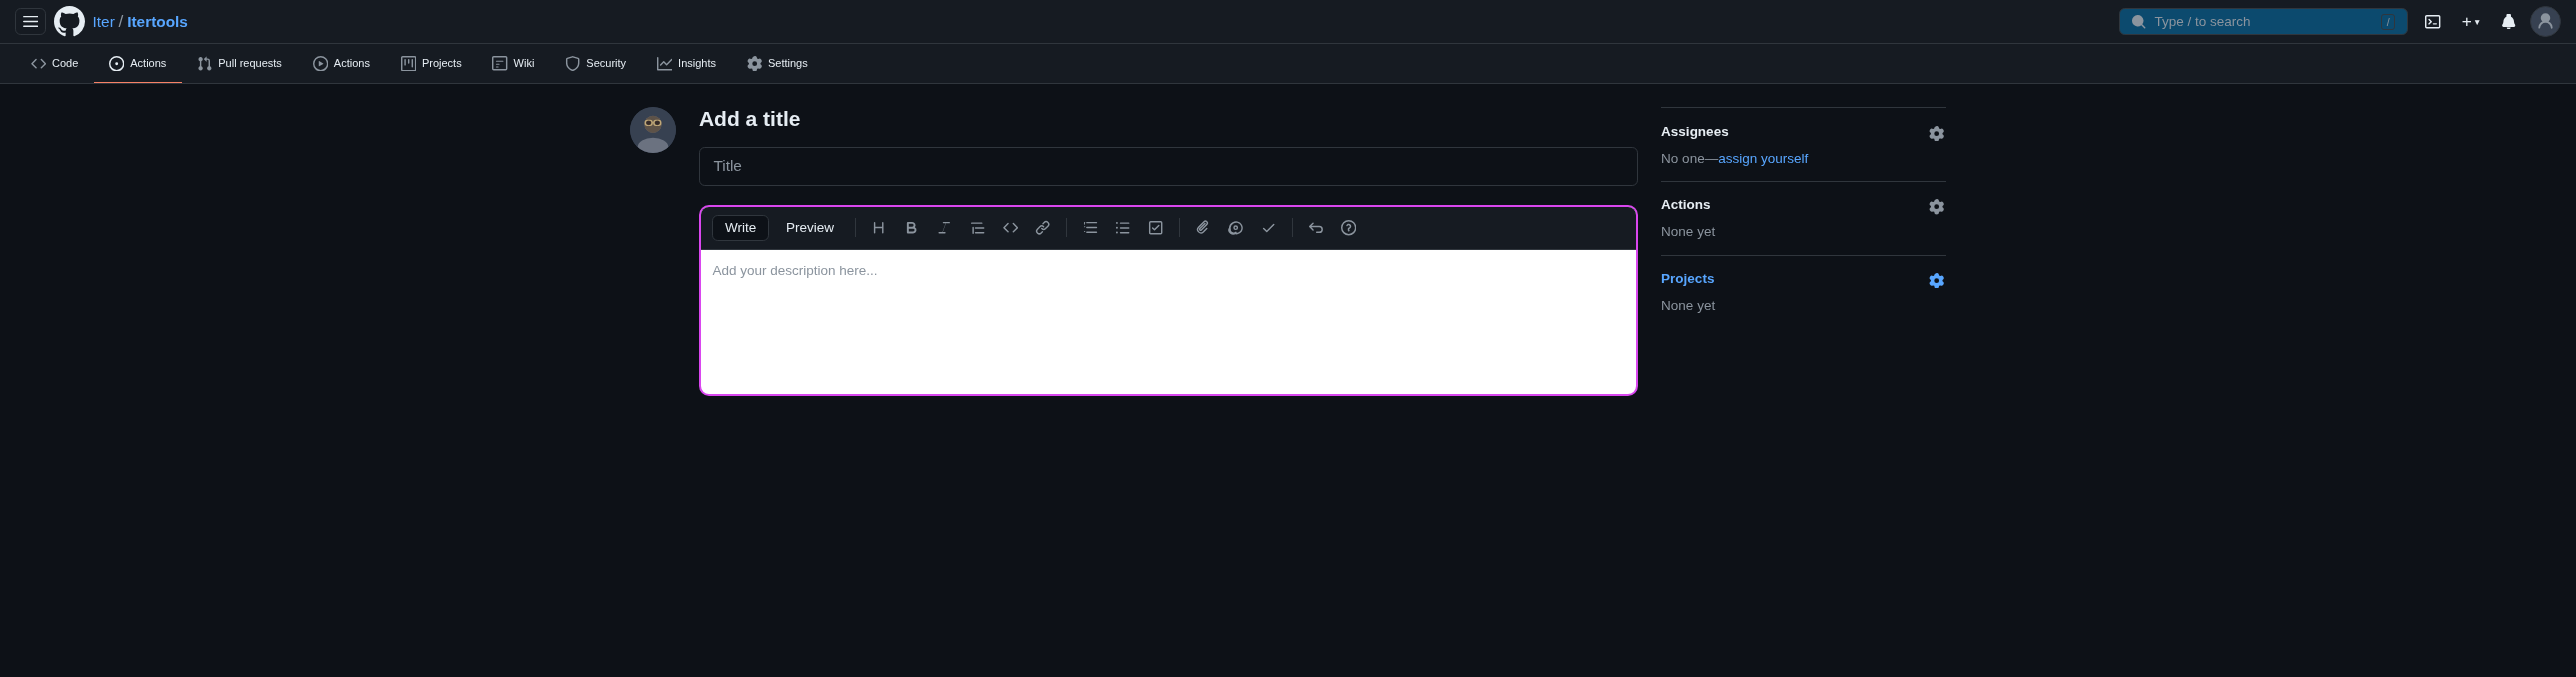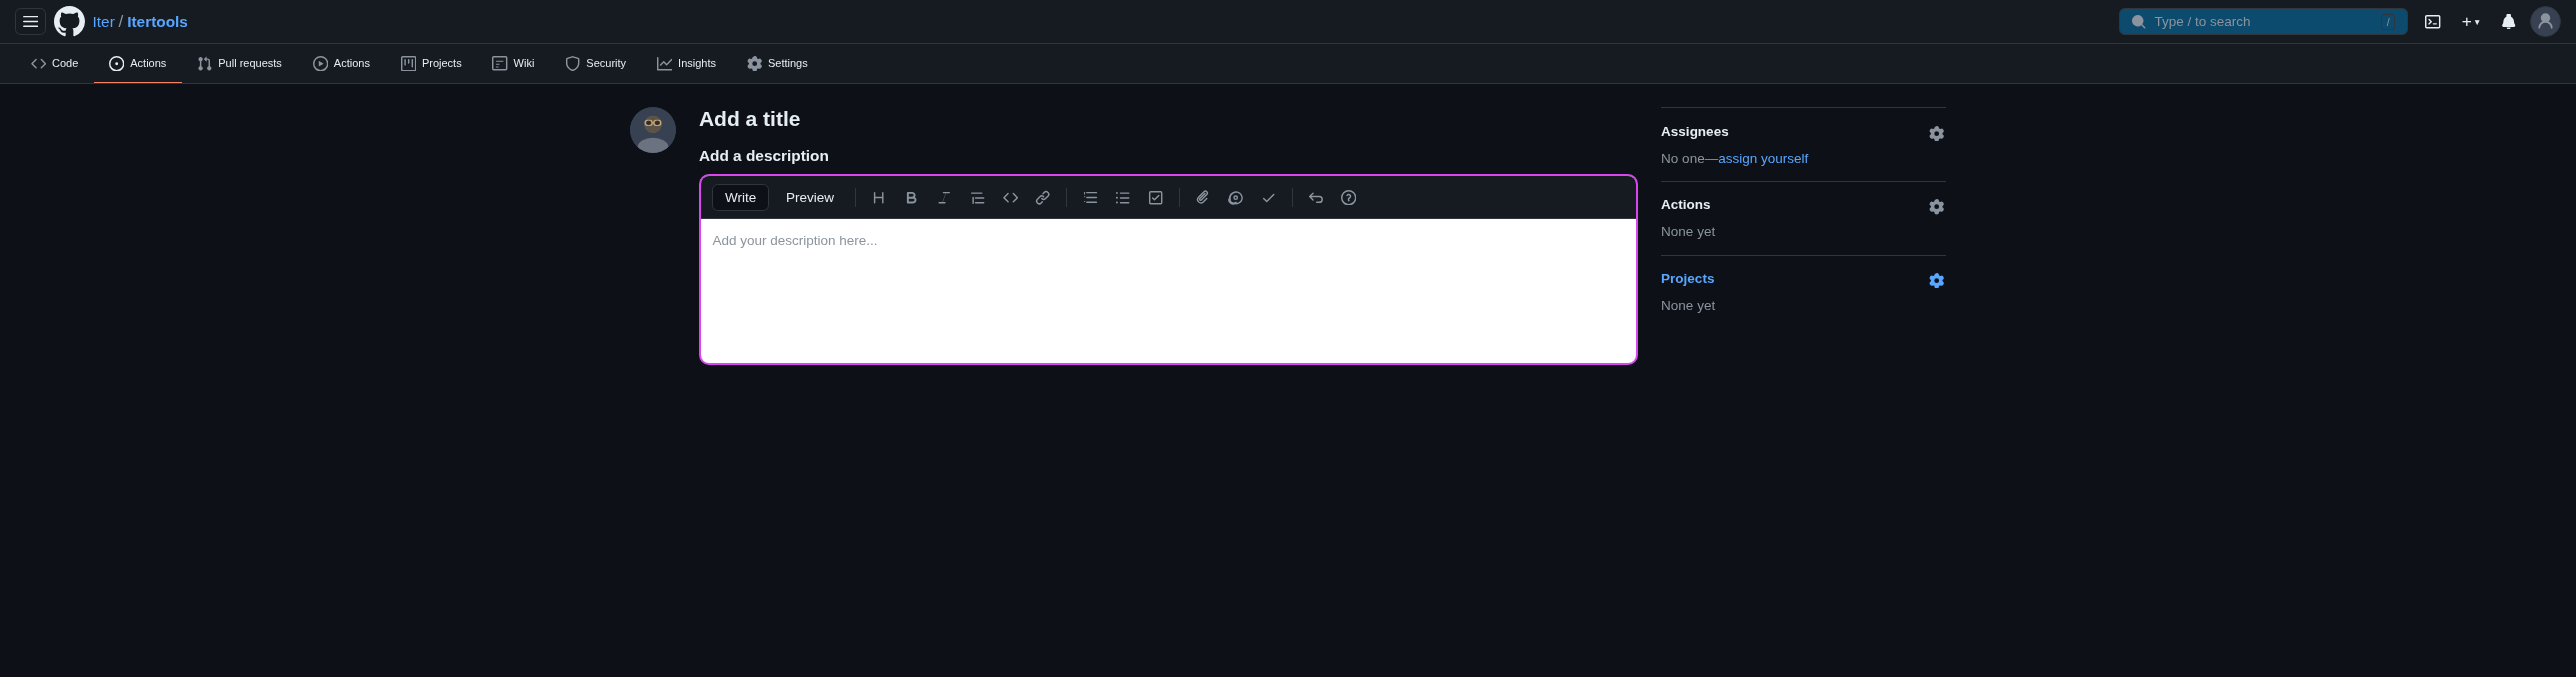--- a/index.html
+++ b/index.html
@@ -473,22 +473,22 @@
         <rect x="25" y="14" width="7" height="5" rx="2" fill="none" stroke="#c0a878" stroke-width="1.5"></rect>
         <line x1="23" y1="16.5" x2="25" y2="16.5" stroke="#c0a878" stroke-width="1"></line>
         <circle cx="19.5" cy="16.5" r="2.5" fill="#2a2020" opacity="0.8"></circle>
         <circle cx="28.5" cy="16.5" r="2.5" fill="#2a2020" opacity="0.8"></circle>
       </svg>
     </div>
   </div>
 
   <div class="form-col">
     <h2 class="form-title-heading">Add a title</h2>
-
-    <h3 class="description-heading">Add a description</h3>
+    <input class="title-input" type="text" placeholder="Title" style="">
+
 
     <div class="editor-container">
       <div class="editor-toolbar">
         <button class="tab-btn active">Write</button>
         <button class="tab-btn">Preview</button>
 
         <div class="toolbar-divider"></div>
 
         <button class="toolbar-btn" title="Heading">
           <svg viewBox="0 0 16 16">

